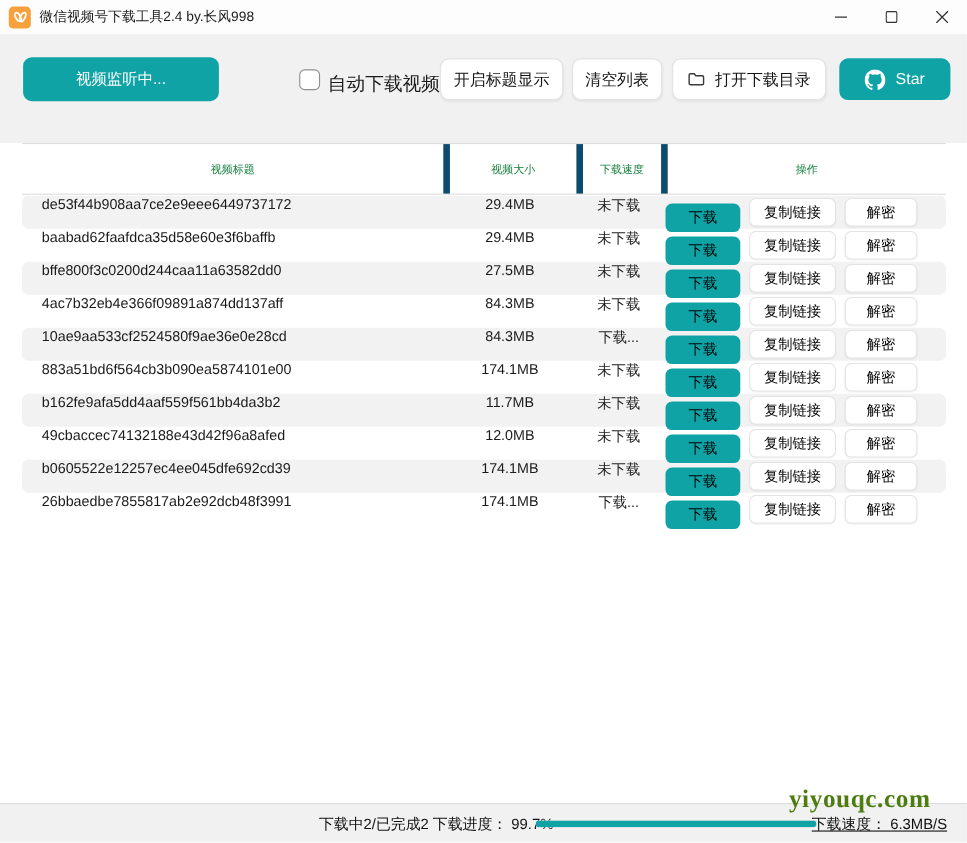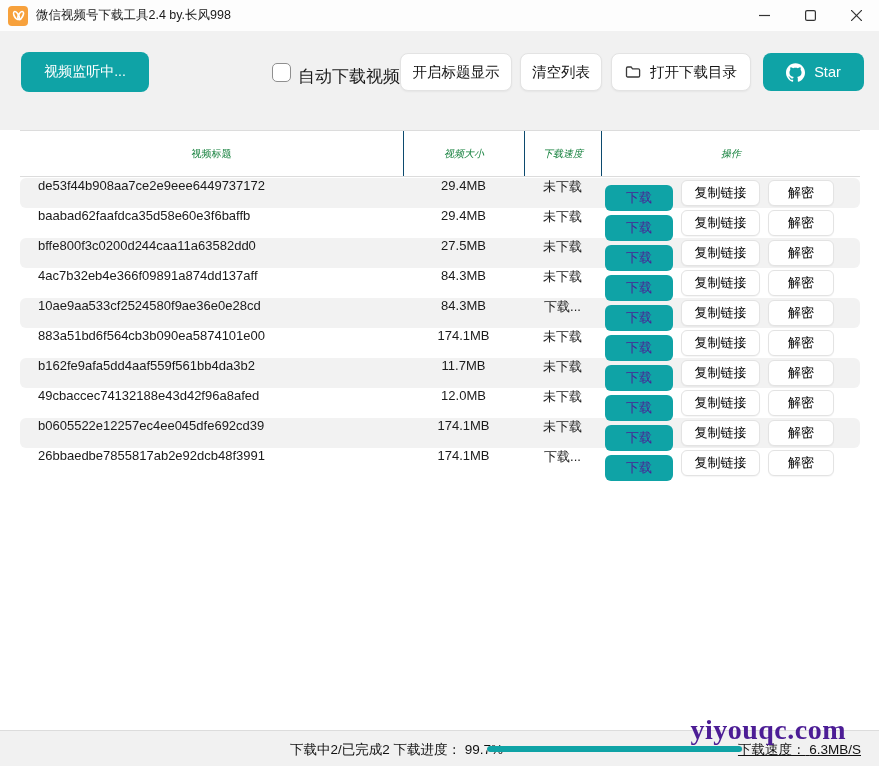--- a/index.html
+++ b/index.html
@@ -16,63 +16,63 @@
   .win-controls { margin-left:auto; display:flex; height:31px; }
   .win-btn { width:46px; height:31px; display:flex; align-items:center; justify-content:center; cursor:pointer; }
   .win-btn svg { display:block; }
 
   
   .toolbar { position:absolute; left:0; top:31px; width:879px; height:99px; background:#f1f1f1; }
   .btn { border:none; cursor:pointer; font-family:inherit; }
   .btn-teal { background:var(--accent); color:#fff; border-radius:8px; }
   .btn-white { background:#fff; color:#141414; border:1px solid #e3e3e3; border-radius:8px;
     box-shadow:0 1px 2px rgba(0,0,0,.05); }
-  .monitor-btn { position:absolute; left:21px; top:21px; width:128px; height:40px; font-size:14px; }
+  .monitor-btn { position:absolute; left:21px; top:21px; width:178px; height:40px; font-size:14px; }
   .chk-box { position:absolute; left:272px; top:32px; width:19px; height:19px; background:#fff;
     border:1px solid #8f8f8f; border-radius:5px; cursor:pointer; }
   .chk-label { position:absolute; left:298px; top:34px; font-size:17px; }
   .title-display-btn { position:absolute; left:400px; top:22px; width:112px; height:38px; font-size:14.5px; }
   .clear-list-btn { position:absolute; left:520px; top:22px; width:82px; height:38px; font-size:14.5px; }
   .open-dir-btn { position:absolute; left:611px; top:22px; width:140px; height:38px; font-size:14.5px;
     display:flex; align-items:center; justify-content:center; gap:9px; }
   .star-btn { position:absolute; left:763px; top:22px; width:101px; height:38px; font-size:14.5px;
     display:flex; align-items:center; justify-content:center; gap:9px; }
 
   
   .table { position:absolute; left:20px; top:130px; width:840px; }
   .thead { display:flex; height:47px; border-top:1px solid #dcdcdc; border-bottom:1px solid #dcdcdc;
     background:#fff; font-size:10px; color:#15803d; }
   .th { display:flex; align-items:center; justify-content:center; }
-  .th + .th { border-left:1px solid #0c4a6e;font-style:italic; }
+  .th + .th { border-left:6px solid #0c4a6e; }
   .col-title  { width:383px; }
   .col-size   { width:121px; }
   .col-status { width:77px; }
   .col-ops    { width:259px; }
   .tbody { padding-top:1px; }
   .row { display:flex; height:30px; border-radius:6px; font-size:13px; }
   .row.striped { background:#f2f2f2; }
   .cell-title { width:383px; padding-left:18px; white-space:nowrap; overflow:hidden; color:#1a1a1a; }
   .cell-size { width:121px; text-align:center; }
   .cell-status { width:77px; text-align:center; }
   .cell-ops { width:259px; display:flex; align-items:center; gap:8px; padding-left:4px; }
   .row-btn { height:26px; font-size:13px; border-radius:6px; cursor:pointer; font-family:inherit; }
-  .dl-btn { width:68px; background:var(--accent); color:#4c1d95; border:none;margin-top:10px; }
+  .dl-btn { width:68px; background:var(--accent); color:#000000; border:none;margin-top:10px; }
   .copy-btn { width:79px; background:#fff; border:1px solid #e3e3e3; box-shadow:0 1px 1px rgba(0,0,0,.04); }
   .dec-btn { width:66px; background:#fff; border:1px solid #e3e3e3; box-shadow:0 1px 1px rgba(0,0,0,.04); }
 
   
   .statusbar { position:absolute; left:0; bottom:0; width:879px; height:36px; background:#f1f1f1;
     border-top:1px solid #dcdcdc; }
   .progress-text { position:absolute; left:290px; top:10px; font-size:13.5px; color:#111; }
   .progress-track { position:absolute; left:487px; top:15px; width:256px; height:6px; border-radius:3px;
     background:#dfdfdf; overflow:hidden; }
   .progress-fill { height:100%; background:var(--accent); border-radius:3px; }
   .speed-text { position:absolute; right:18px; top:10px; font-size:13.5px; color:#111;text-decoration:underline; }
   .watermark { position:absolute; right:33px; top:714px; font-family:"Liberation Serif","DejaVu Serif",serif;
-    font-weight:bold; font-size:28px; color:#4c1d95; letter-spacing:0.5px; }
+    font-weight:bold; font-size:23px; color:#4d7c0f; letter-spacing:0.5px; }
 </style>
 </head>
 <body>
 
 <div class="window">
 
   <div class="titlebar">
     <span class="app-icon">
       <svg width="15" height="15" viewBox="0 0 24 24" fill="none" stroke="#fff" stroke-width="2.6">
         <ellipse cx="8.6" cy="12" rx="3.4" ry="7" transform="rotate(-28 8.6 12)"></ellipse>

